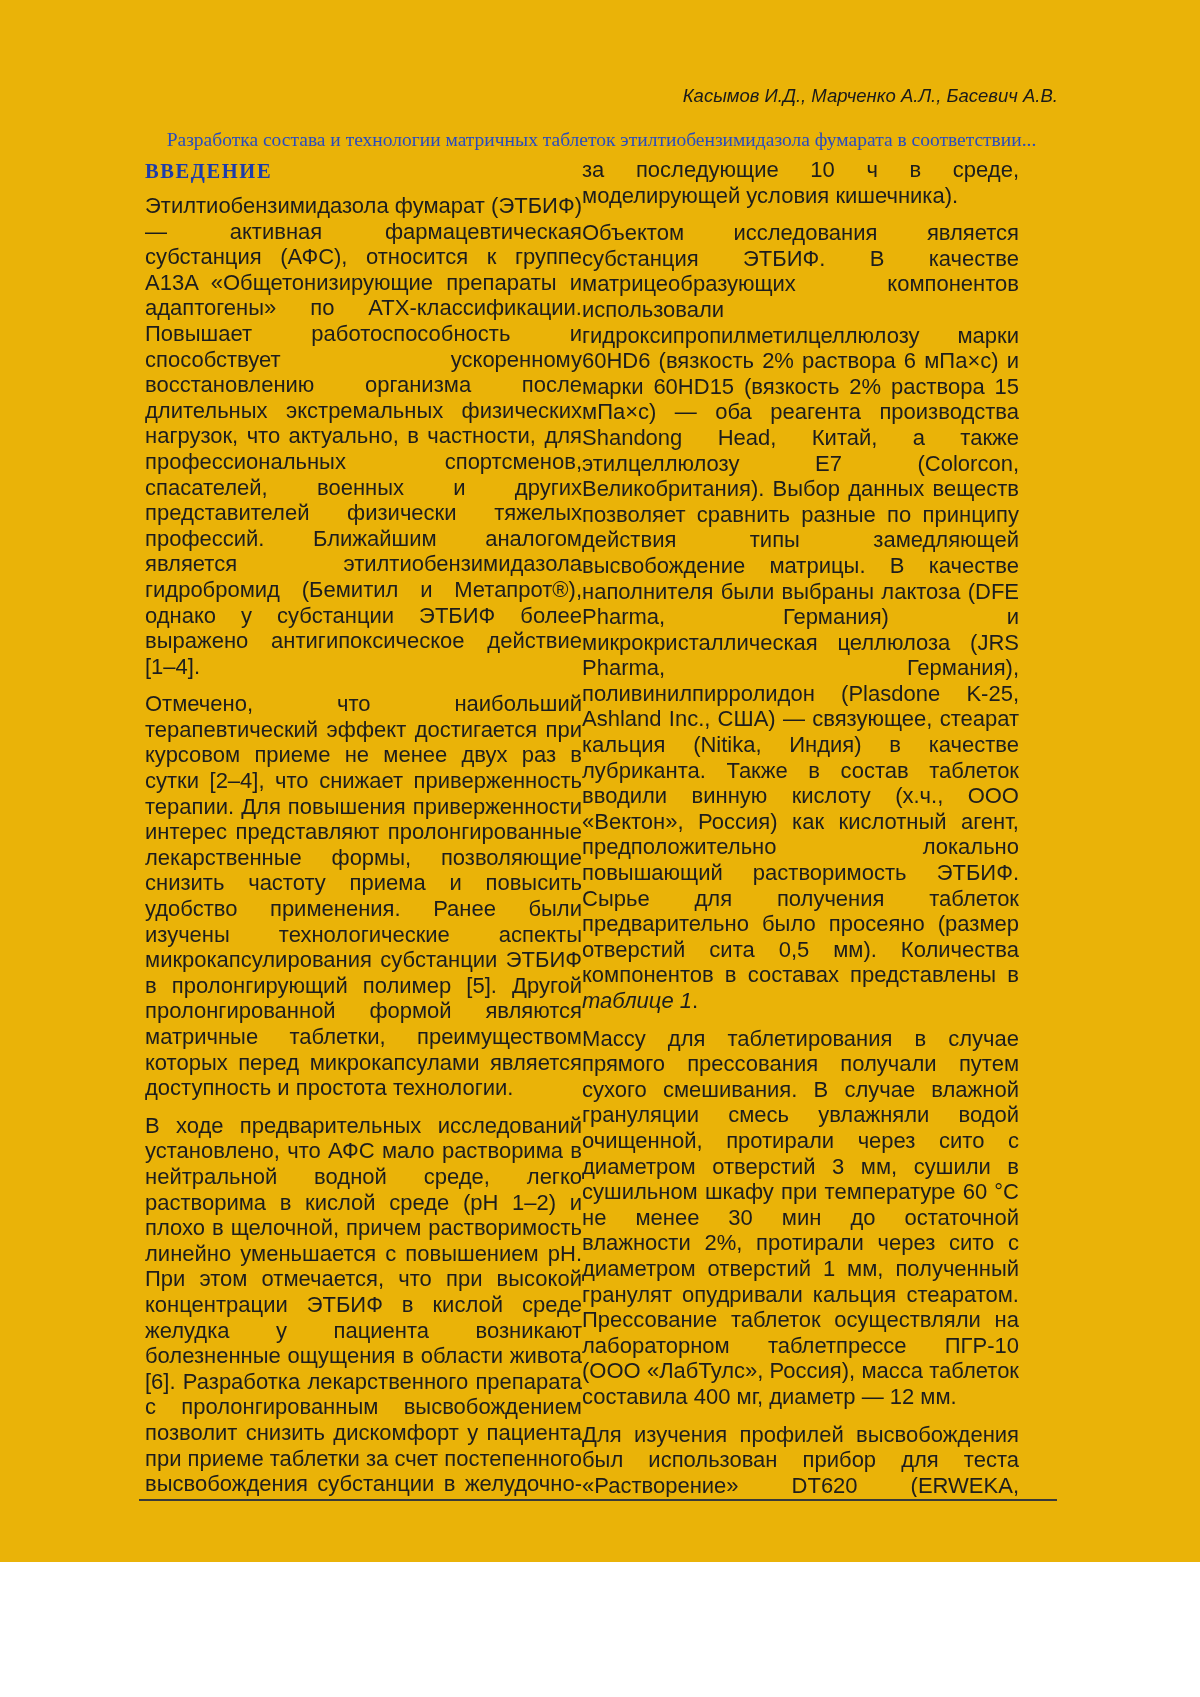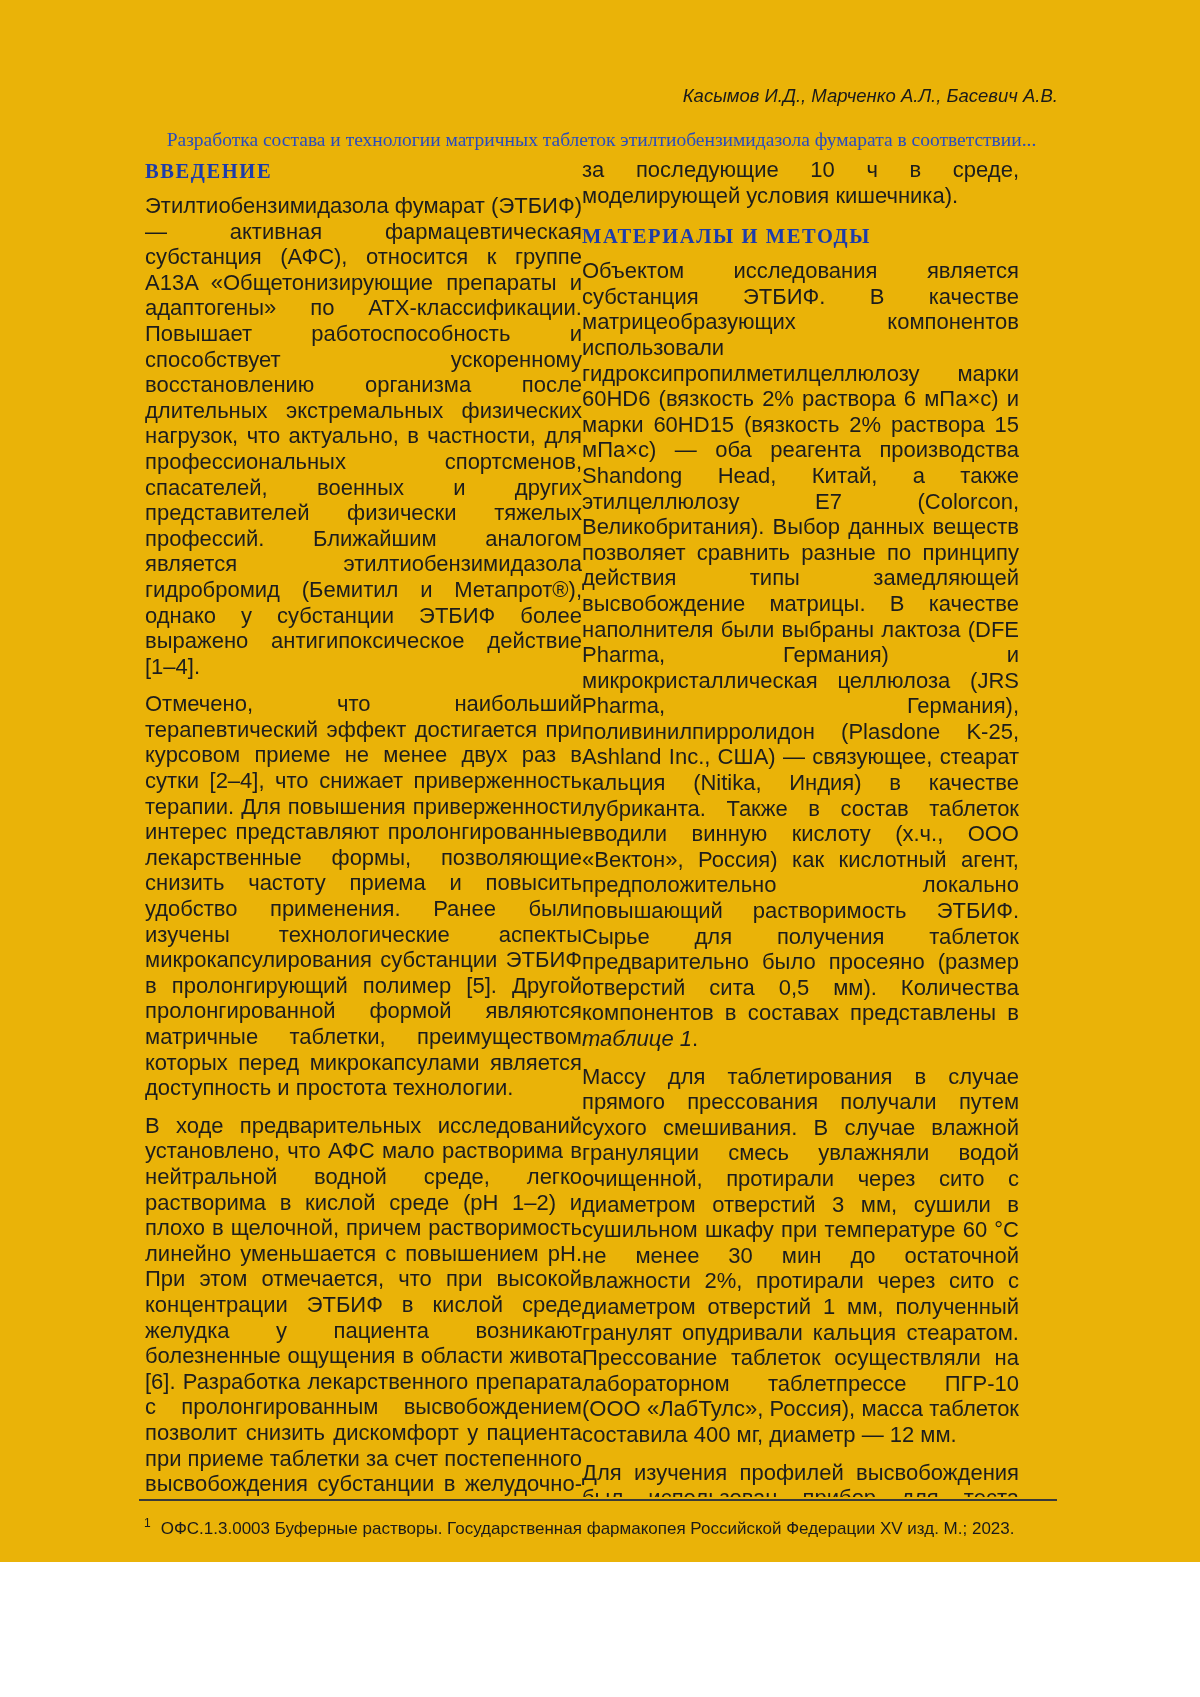--- a/index.html
+++ b/index.html
@@ -129,33 +129,29 @@
     <section class="col">
       <h2 class="sect">ВВЕДЕНИЕ</h2>
       <p class="body-p">Этилтиобензимидазола фумарат (ЭТБИФ) — активная фармацевтическая субстанция (АФС), относится к группе A13A «Общетонизирующие препараты и адаптогены» по АТХ-классификации. Повышает работоспособность и способствует ускоренному восстановлению организма после длительных экстремальных физических нагрузок, что актуально, в частности, для профессиональных спортсменов, спасателей, военных и других представителей физически тяжелых профессий. Ближайшим аналогом является этилтиобензимидазола гидробромид (Бемитил и Метапрот®), однако у субстанции ЭТБИФ более выражено антигипоксическое действие [1–4].</p>
       <p class="body-p">Отмечено, что наибольший терапевтический эффект достигается при курсовом приеме не менее двух раз в сутки [2–4], что снижает приверженность терапии. Для повышения приверженности интерес представляют пролонгированные лекарственные формы, позволяющие снизить частоту приема и повысить удобство применения. Ранее были изучены технологические аспекты микрокапсулирования субстанции ЭТБИФ в пролонгирующий полимер [5]. Другой пролонгированной формой являются матричные таблетки, преимуществом которых перед микрокапсулами является доступность и простота технологии.</p>
       <p class="body-p">В ходе предварительных исследований установлено, что АФС мало растворима в нейтральной водной среде, легко растворима в кислой среде (pH 1–2) и плохо в щелочной, причем растворимость линейно уменьшается с повышением pH. При этом отмечается, что при высокой концентрации ЭТБИФ в кислой среде желудка у пациента возникают болезненные ощущения в области живота [6]. Разработка лекарственного препарата с пролонгированным высвобождением позволит снизить дискомфорт у пациента при приеме таблетки за счет постепенного высвобождения субстанции в желудочно-кишечном тракте (ЖКТ) и исключения создания локальной избыточной концентрации. При этом матричные таблетки как лекарственная форма не должны препятствовать полному растворению субстанции в нейтральной и щелочной средах.</p>
       <p class="body-p">Цель работы — разработка состава и технологии матричных таблеток этилтиобензимидазола фумарата в соответствии с заданным профилем высвобождения (полное высвобождение в течение 12 ч, не более 50% АФС высвобождается в кислой среде в течение первых 2 ч, оставшееся количество равномерно высвобождается</p>
     </section>
 
     <section class="col">
       <p class="body-p">за последующие 10 ч в среде, моделирующей условия кишечника).</p>
-      <h2 class="sect mt">МАТЕРИАЛЫ И МЕТОДЫ</h2>
       <p class="body-p"><span>Объектом исследования является субстанция ЭТБИФ. В качестве матрицеобразующих компонентов использовали гидроксипропилметилцеллюлозу марки 60HD6 (вязкость 2% раствора 6 мПа×с) и марки 60HD15 (вязкость 2% раствора 15 мПа×с) — оба реагента производства Shandong Head, Китай, а также этилцеллюлозу E7 (Colorcon, Великобритания). Выбор данных веществ позволяет сравнить разные по принципу действия типы замедляющей высвобождение матрицы. В качестве наполнителя были выбраны лактоза (DFE Pharma, Германия) и микрокристаллическая целлюлоза (JRS Pharma, Германия), поливинилпирролидон (Plasdone K-25, Ashland Inc., США) — связующее, стеарат кальция (Nitika, Индия) в качестве лубриканта. Также в состав таблеток вводили винную кислоту (х.ч., ООО «Вектон», Россия) как кислотный агент, предположительно локально повышающий растворимость ЭТБИФ. Сырье для получения таблеток предварительно было просеяно (размер отверстий сита 0,5 мм). Количества компонентов в составах представлены в </span><em>таблице 1</em><span>.</span></p>
       <p class="body-p">Массу для таблетирования в случае прямого прессования получали путем сухого смешивания. В случае влажной грануляции смесь увлажняли водой очищенной, протирали через сито с диаметром отверстий 3 мм, сушили в сушильном шкафу при температуре 60 °C не менее 30 мин до остаточной влажности 2%, протирали через сито с диаметром отверстий 1 мм, полученный гранулят опудривали кальция стеаратом. Прессование таблеток осуществляли на лабораторном таблетпрессе ПГР-10 (ООО «ЛабТулс», Россия), масса таблеток составила 400 мг, диаметр — 12 мм.</p>
       <p class="body-p">Для изучения профилей высвобождения был использован прибор для теста «Растворение» DT620 (ERWEKA, Германия) с лопастной мешалкой (100 об./мин), шприцевые фильтры (диаметр пор 0,22 мкм, материал PTFE), pH-метр FiveEasy F20-Standard (Mettler-Toledo, Швейцария), спектрофотометр СФ-2000 (ОКБ «Спектр», Россия). В качестве среды растворения были использованы фосфатные буферы с pH 1,2; 4,5 и 6,8, приготовленные в соответствии с Государственной фармакопеей Российской Федерации XV изд. (далее — ГФ РФ)¹. В тесте с имитацией условий ЖКТ изменение pH среды растворения с 1,2 на 6,8 осуществляли добавлением 10%</p>
     </section>
 
   </div>
 
   <div class="footnote-rule"></div>
 
-  <div class="footnote">
-    <sup class="fn-marker">1</sup><span class="fn-text">ОФС.1.3.0003 Буферные растворы. Государственная фармакопея Российской Федерации XV изд. М.; 2023.</span>
-  </div>
 
   <div class="page-footer">
     <span class="journal">Regulatory Research and Medicine Evaluation. 2025. Vol. 15, No. 5</span>
     <span class="vbar"></span>
     <span class="pageno">535</span>
   </div>
 
 </div>
 
 </body></html>

